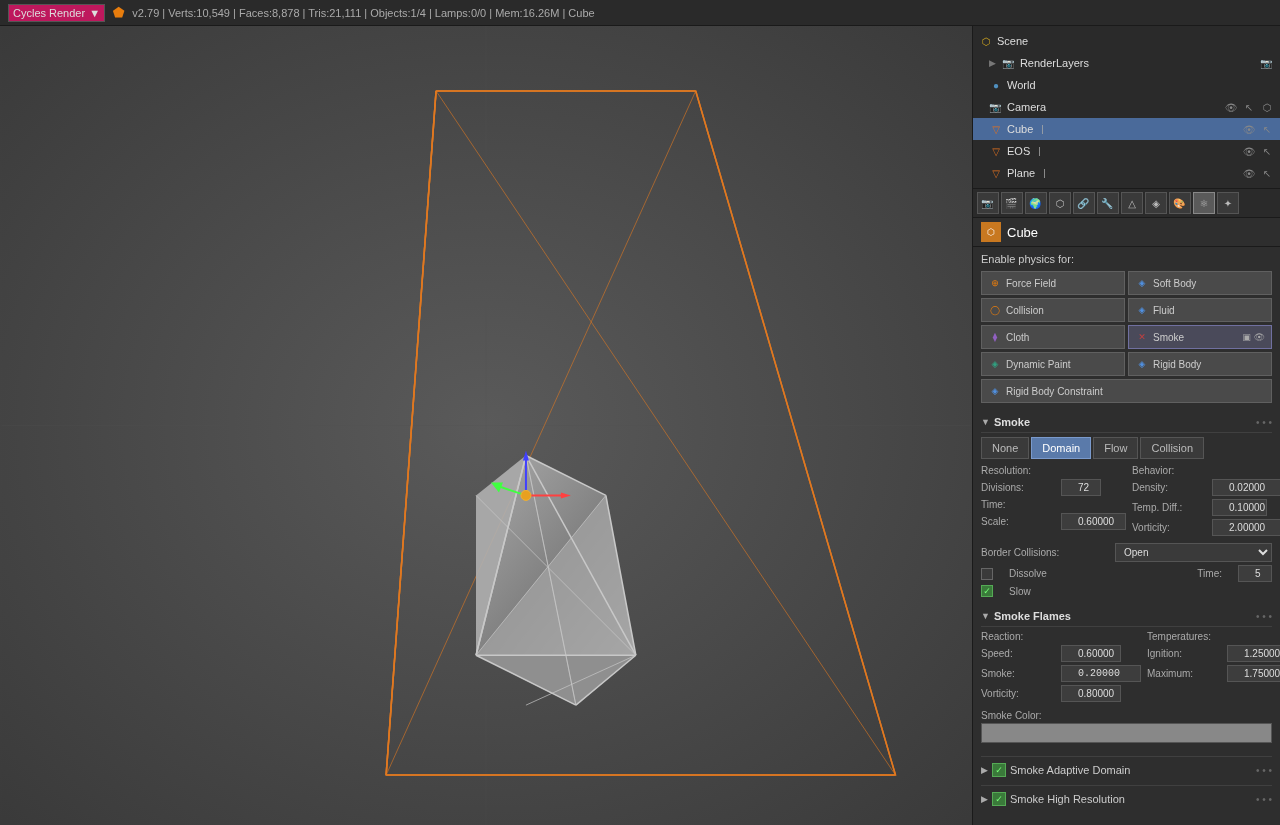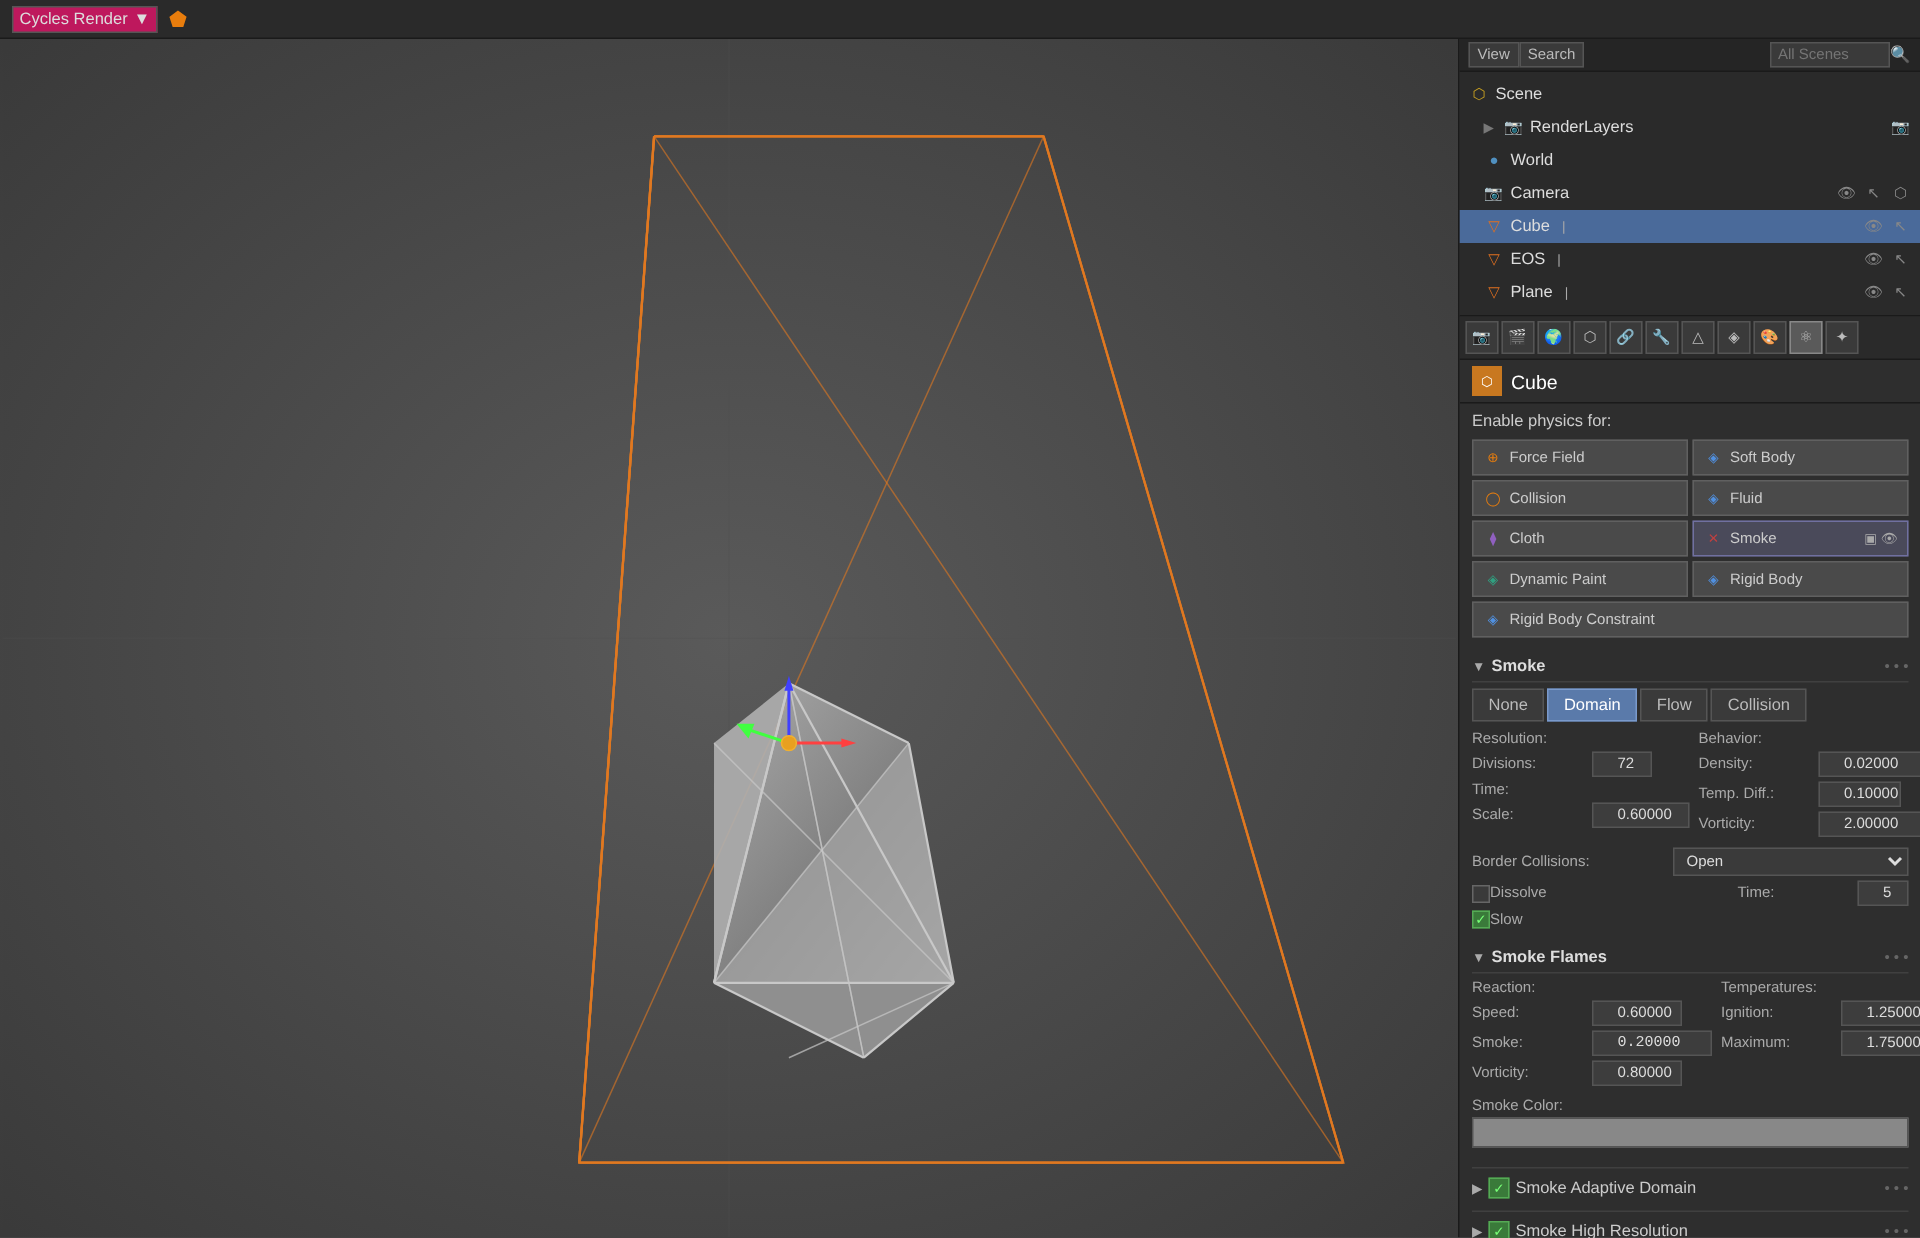--- a/index.html
+++ b/index.html
@@ -91,21 +91,21 @@
     .subsection-label { color: #ccc; font-size: 11px; }
 
     
     .divider { height: 1px; background: #404040; margin: 3px 8px; }
 
     
     .border-col-row { display: flex; align-items: center; gap: 4px; margin-bottom: 3px; }
     .select-dropdown { background: #3a3a3a; border: 1px solid #555; color: #ddd; font-size: 10px; padding: 2px 4px; flex: 1; margin-left: 20px; }
 
     
-    .dissolve-row { display: flex; align-items: center; gap: 0; margin-bottom: 3px; }
+    .dissolve-row { display: flex; align-items: center; gap: 16px; margin-bottom: 3px; text-align: right; }
     .checkbox { width: 12px; height: 12px; background: #3a3a3a; border: 1px solid #666; display: inline-flex; align-items: center; justify-content: center; }
     .checkbox.checked { background: #3a7a3a; border-color: #5a5; }
     .checkbox-checked { color: #7f7; font-size: 9px; }
 
     
     .color-swatch { height: 20px; background: #888; border: 1px solid #555; margin-top: 2px; }
     .nav-btn { background: #3a3a3a; border: 1px solid #555; color: #bbb; font-size: 10px; padding: 2px 5px; cursor: pointer; }
 
     
     #outliner-toolbar { display: flex; align-items: center; justify-content: space-between; padding: 2px 6px; background: #252525; border-bottom: 1px solid #1a1a1a; }
@@ -124,20 +124,21 @@
   </style>
 </head>
 <body>
 
 <div id="topbar">
   <div class="renderer-select">
     <span>Cycles Render</span>
     <span>▼</span>
   </div>
   <div class="blender-logo">⬟</div>
+  <span class="stats">v2.79 | Verts:10,549 | Faces:8,878 | Tris:21,111 | Objects:1/4 | Lamps:0/0 | Mem:16.26M | Cube</span>
 </div>
 
 <div id="main">
 
   <div id="viewport">
     <div id="viewport-bg">
       <svg id="viewport-svg" viewBox="0 0 970 800" xmlns="http://www.w3.org/2000/svg">
 
         <defs>
           <radialGradient id="bgGrad" cx="50%" cy="50%" r="70%">
@@ -199,27 +200,20 @@
           <polygon points="-65,-143 -57,-133 -53,-143" fill="#40ff40"></polygon>
 
           <circle cx="-30" cy="-130" r="5" fill="#e8a020" stroke="#f0b030" stroke-width="1"></circle>
         </g>
       </svg>
     </div>
   </div>
 
   <div id="right-panel">
 
-    <div id="outliner-toolbar">
-      <button class="nav-btn">View</button>
-      <button class="nav-btn">Search</button>
-      <div style="flex:1"></div>
-      <input class="outliner-search" placeholder="All Scenes" style="">
-      <span style="color:#aaa;font-size:11px;">🔍</span>
-    </div>
 
     <div id="outliner">
 
       <div class="outliner-row">
         <span class="obj-icon icon-scene">⬡</span>
         <span>Scene</span>
         <div class="visibility-icons"></div>
       </div>
 
       <div class="outliner-row outliner-indent-1">

